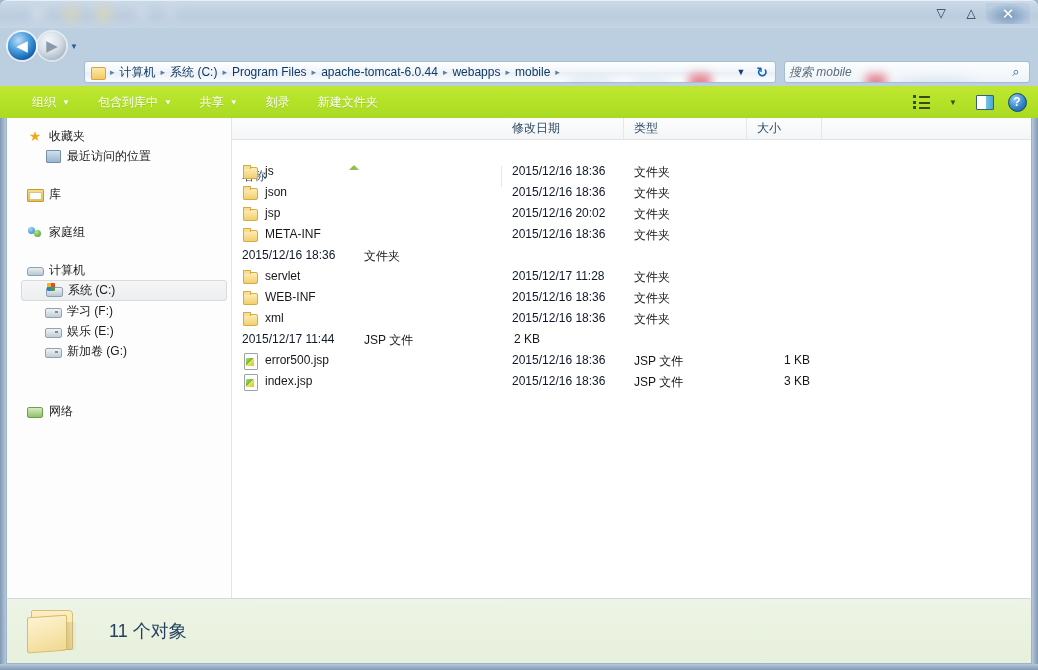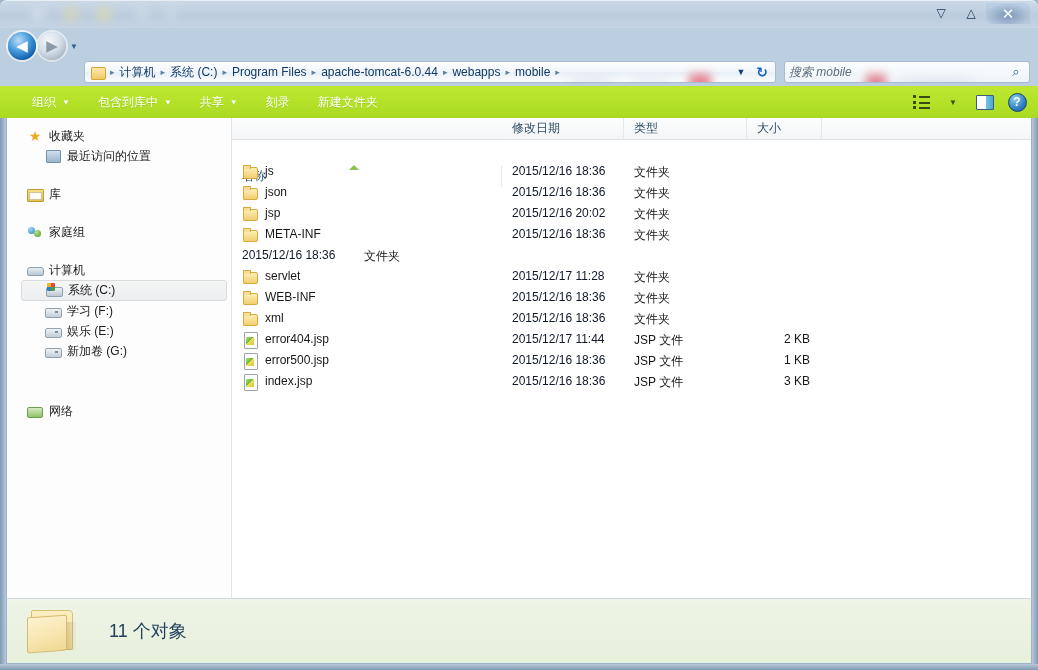--- a/index.html
+++ b/index.html
@@ -544,24 +544,20 @@
           <div class="row">
             <div class="cell r-name">
               <span class="fileico ico-folder"></span>
               <span>xml</span>
             </div>
             <div class="cell r-date">2015/12/16 18:36</div>
             <div class="cell r-type">文件夹</div>
             <div class="cell r-size"></div>
           </div>
           <div class="row">
-            <div class="cell r-name">
-              <span class="fileico ico-jsp"></span>
-              <span>error404.jsp</span>
-            </div>
             <div class="cell r-date">2015/12/17 11:44</div>
             <div class="cell r-type">JSP 文件</div>
             <div class="cell r-size">2 KB</div>
           </div>
           <div class="row">
             <div class="cell r-name">
               <span class="fileico ico-jsp"></span>
               <span>error500.jsp</span>
             </div>
             <div class="cell r-date">2015/12/16 18:36</div>

